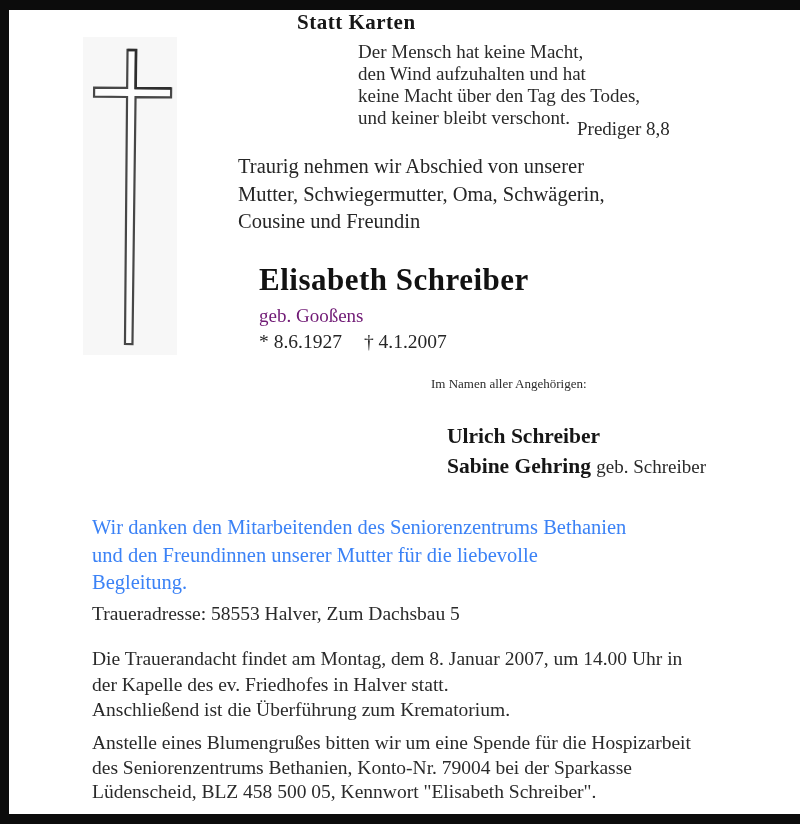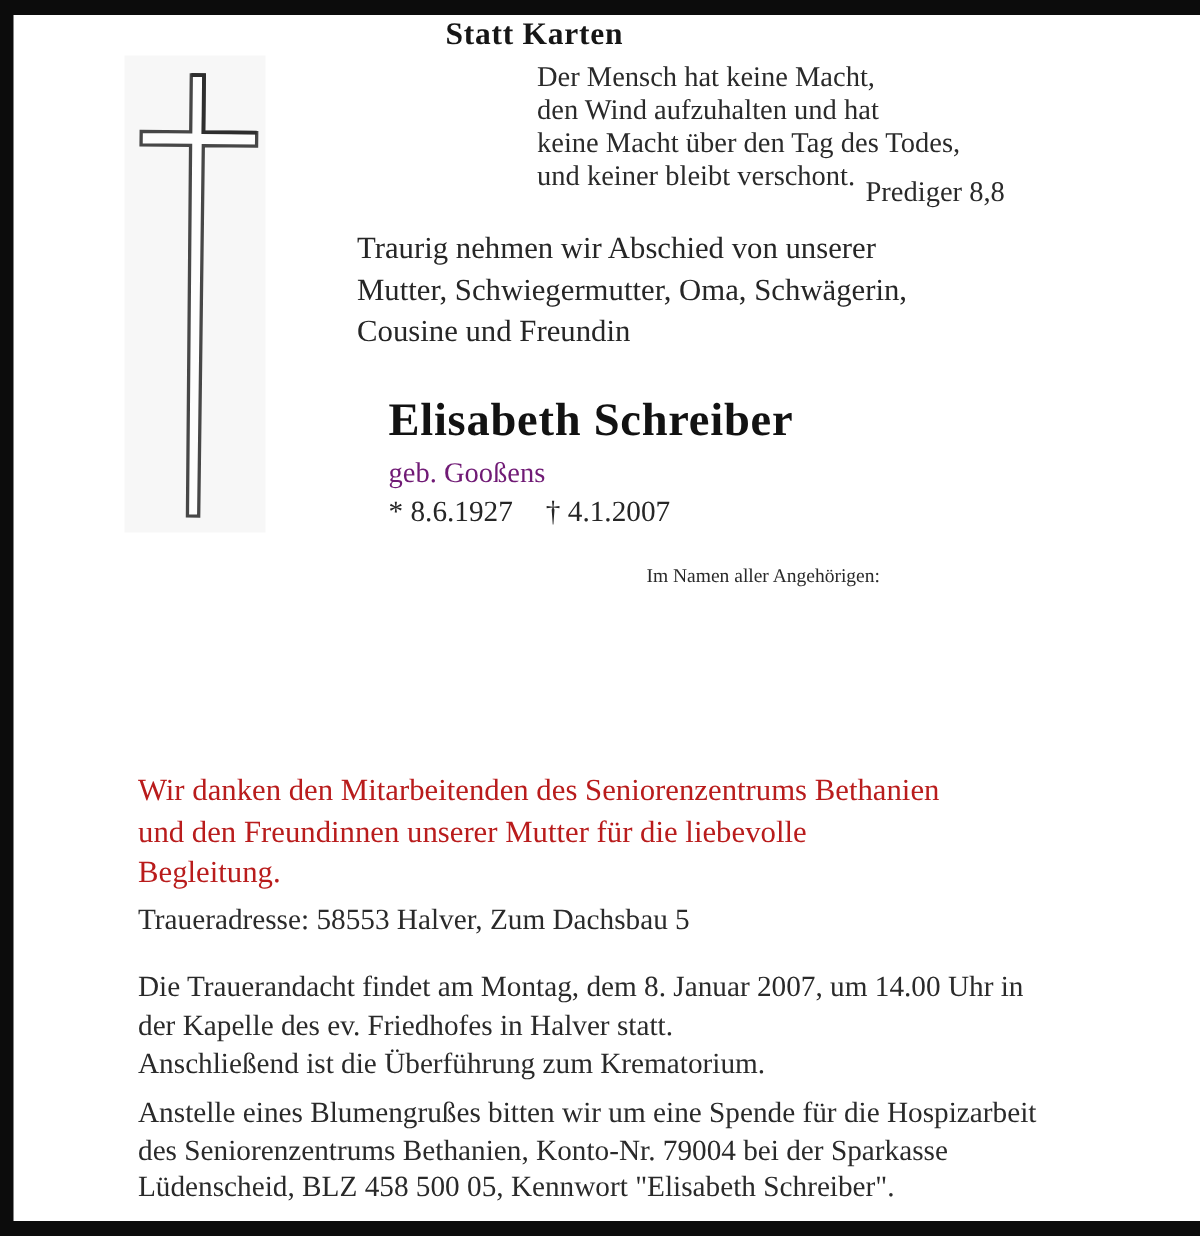--- a/index.html
+++ b/index.html
@@ -101,21 +101,21 @@
   }
   .mourners .suffix {
     font-weight: normal;
     font-size: 19px;
     color: #2a2a2a;
   }
   .thanks {
     left: 92px; top: 514px;
     font-size: 20.5px;
     line-height: 27.5px;
-    color: #b91c1c;
+    color: #3b82f6;
   }
   .address {
     left: 92px; top: 603px;
     font-size: 19.5px;
     color: #2a2a2a;
   }
   .service {
     left: 92px; top: 646px;
     font-size: 19.5px;
     line-height: 25.5px;
@@ -162,20 +162,27 @@
 
   <div class="abs deceased">
     <div class="deceased-name nowrap">Elisabeth Schreiber</div>
     <div class="maiden-name nowrap">geb. Gooßens</div>
     <div class="dates nowrap">
       <span class="birth">* 8.6.1927</span><span>† 4.1.2007</span>
     </div>
   </div>
 
   <div class="abs mourners-heading nowrap">Im Namen aller Angehörigen:</div>
+  <div class="abs mourners">
+    <div class="nowrap">Ulrich Schreiber</div>
+    <div class="nowrap">
+      <span>Sabine Gehring</span>
+      <span class="suffix">geb. Schreiber</span>
+    </div>
+  </div>
 
   <div class="abs thanks">
     <div class="nowrap">Wir danken den Mitarbeitenden des Seniorenzentrums Bethanien</div>
     <div class="nowrap">und den Freundinnen unserer Mutter für die liebevolle</div>
     <div class="nowrap">Begleitung.</div>
   </div>
 
   <div class="abs address nowrap">Traueradresse: 58553 Halver, Zum Dachsbau 5</div>
 
   <div class="abs service">

